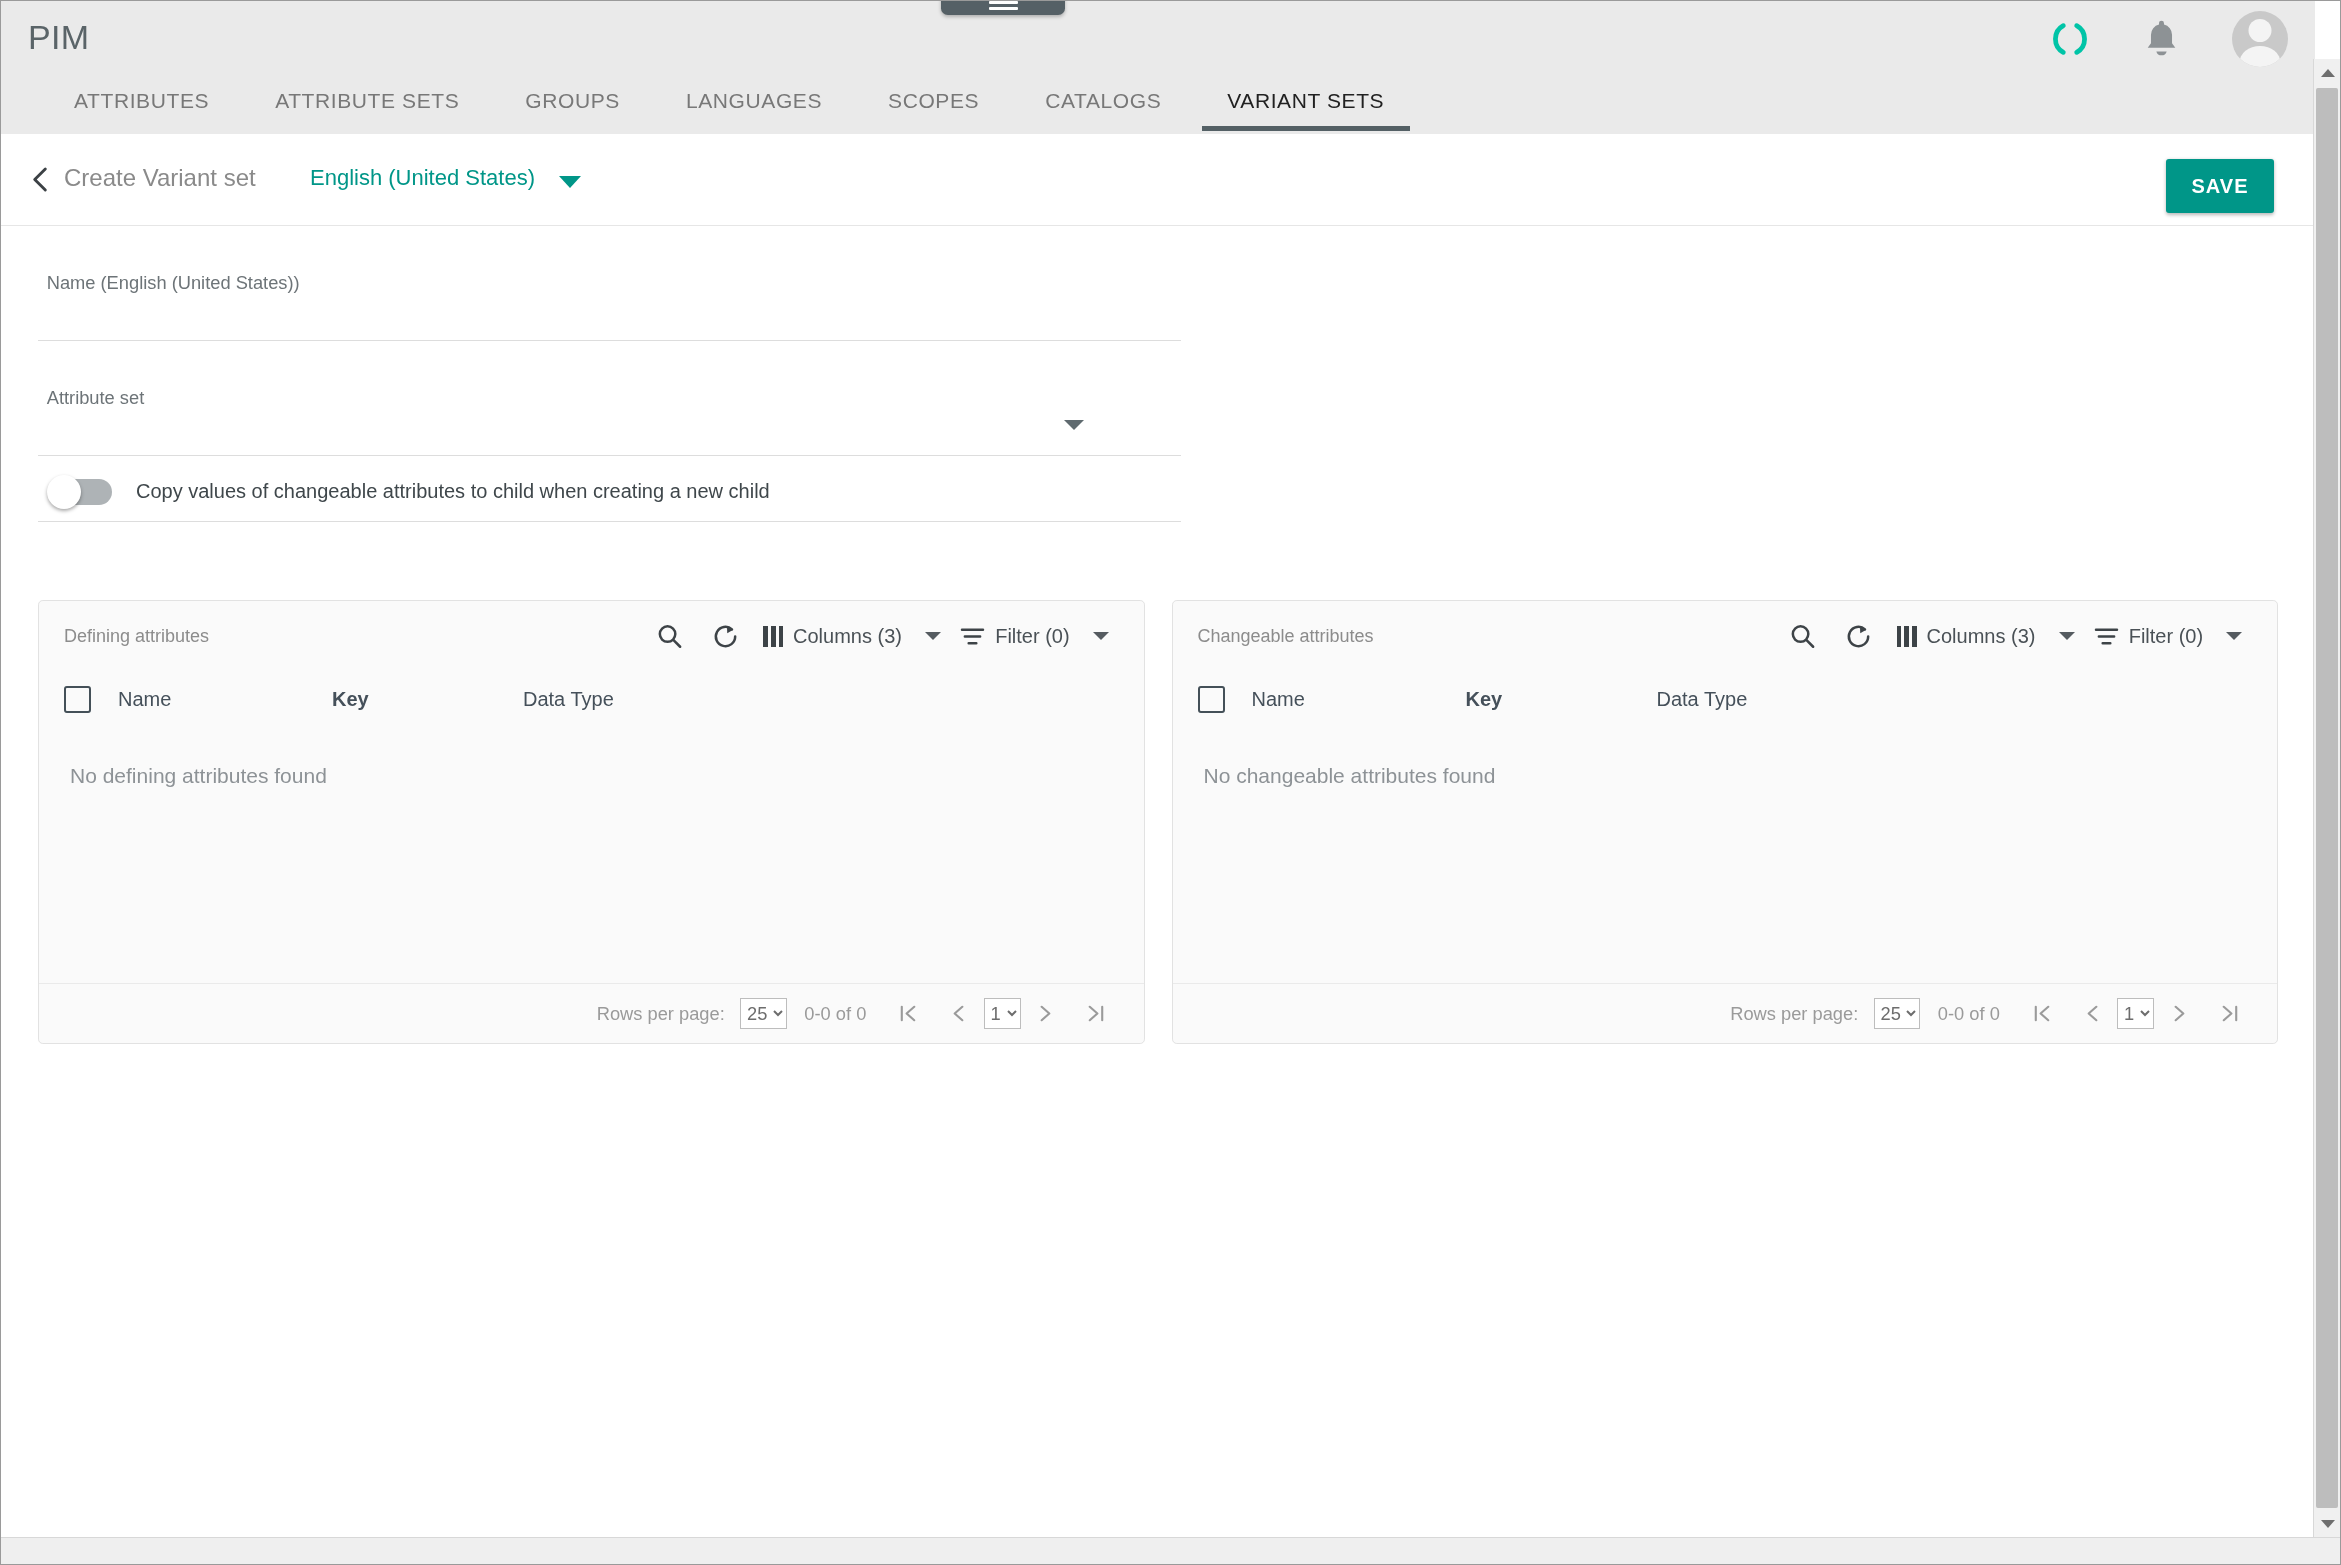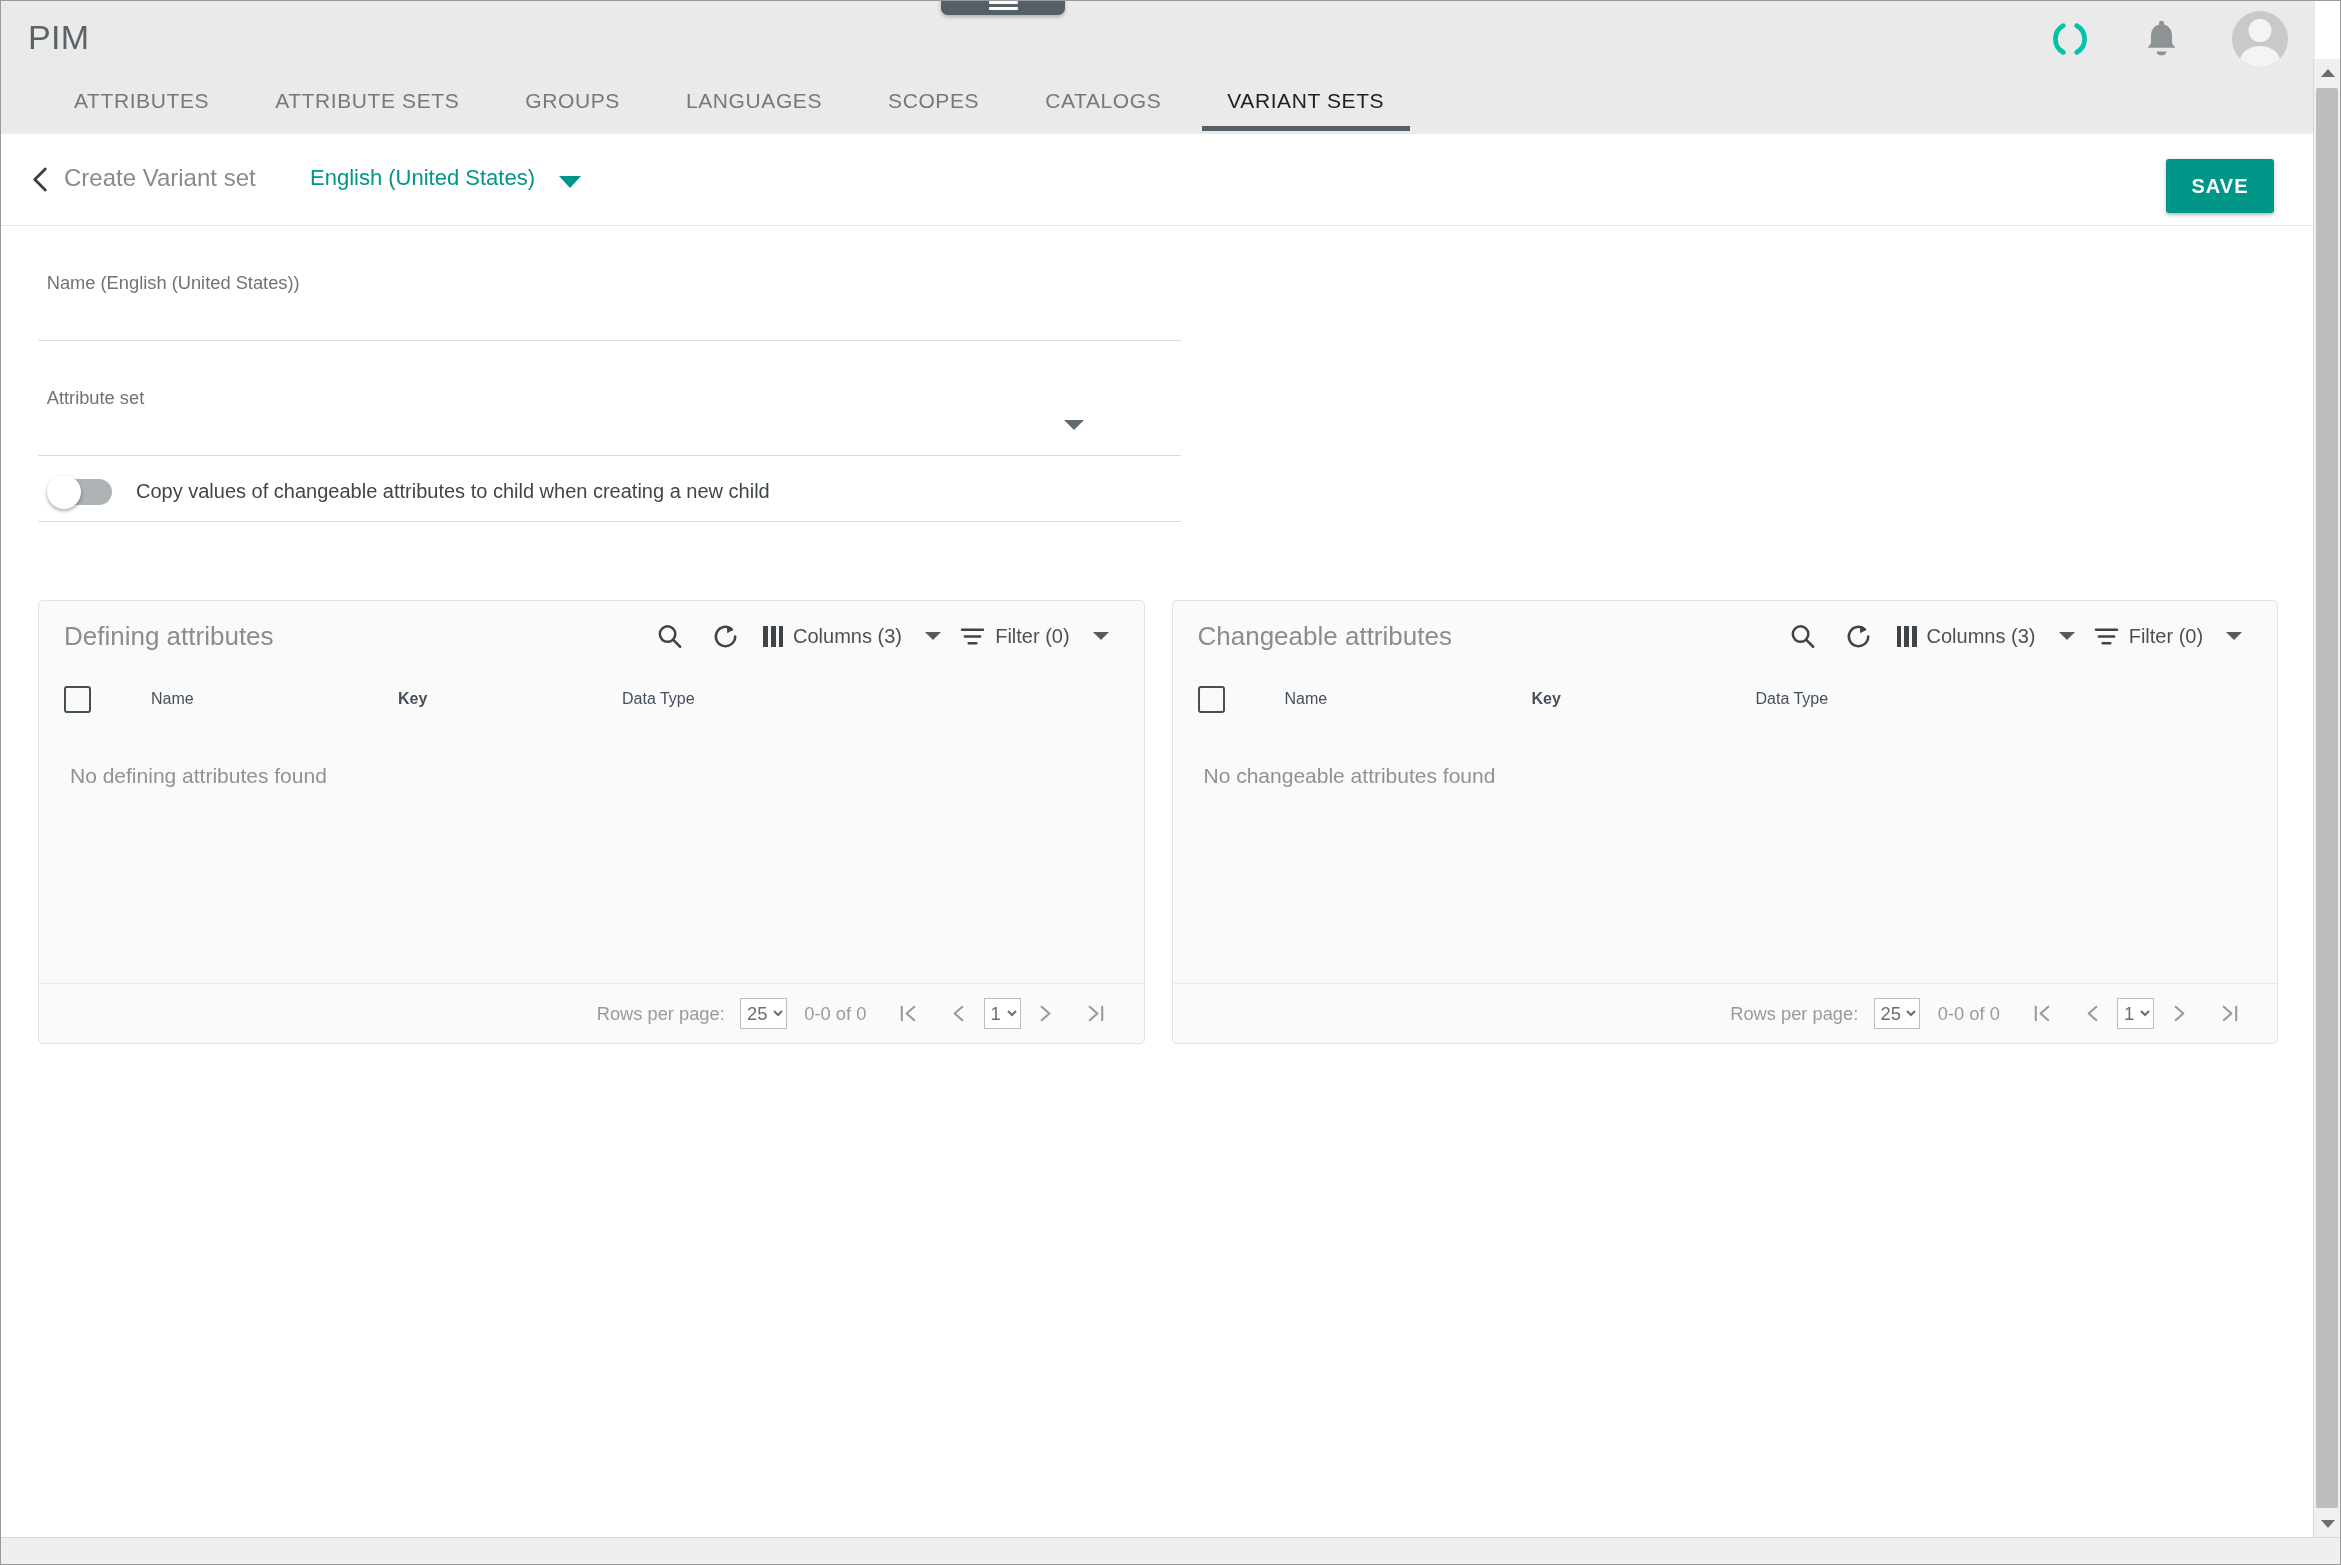--- a/index.html
+++ b/index.html
@@ -192,44 +192,43 @@
     border-radius: 4.8px;
     height: 444px;
     position: relative;
     display: flex; flex-direction: column;
   }
   .panel-head {
     height: 70px; position: relative;
     display: flex; align-items: center;
     padding: 0 25px;
   }
-  .panel-title { font-size: 26px; color: #8c8c8c; }
+  .panel-title { font-size: 18px; color: #8c8c8c; }
   .panel-tools {
     margin-left: auto;
     display: flex; align-items: center; gap: 0;
   }
   .tool { display: flex; align-items: center; cursor: pointer; color: #4a5156; }
   .tool.icon-only { padding: 0 13.5px; }
   .tool.labeled { padding: 0 9.7px; gap: 9.7px; font-size: 20px; }
   .caret-sm {
     width: 0; height: 0; margin-left: 13.5px;
     border-left: 8.7px solid transparent;
     border-right: 8.7px solid transparent;
     border-top: 8.7px solid #555b60;
   }
   .cols-glyph { display: flex; gap: 2.9px; }
   .cols-glyph i { width: 4.8px; height: 21px; background: #3d4347; display:block; }
 
   .panel-thead {
     height: 56px;
     display: flex; align-items: center;
     padding: 0 25px;
-    font-size: 16px; color: #45505a;
+    font-size: 20px; color: #45505a;
     position: relative;
-    gap: 33px;
   }
   .chk {
     width: 27px; height: 27px;
     border: 2.9px solid #445058; border-radius: 2.9px;
     background: transparent; cursor: pointer;
     margin-right: 27px;
   }
   .th-name { width: 214px; }
   .th-key  { width: 191px; font-weight: bold; }
   .th-type { width: 193px; }

